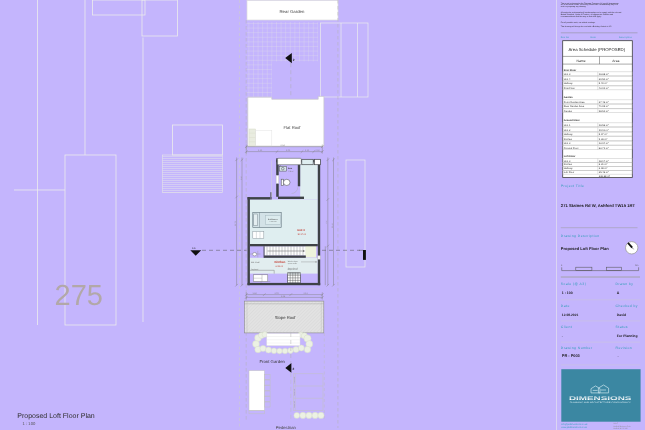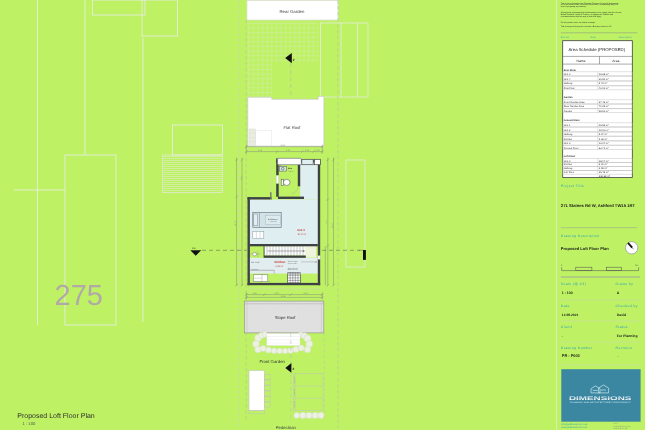--- a/index.html
+++ b/index.html
@@ -1,16 +1,16 @@
 <!DOCTYPE html>
 <html><head>
 <meta charset="utf-8">
 <style>
 html,body{margin:0;padding:0;background:#ffffff;}
-#page{position:relative;width:645px;height:430px;overflow:hidden;background:#bef264;font-family:"Liberation Sans",sans-serif;}
+#page{position:relative;width:645px;height:430px;overflow:hidden;background:#c4b5fd;font-family:"Liberation Sans",sans-serif;}
 svg{position:absolute;top:0;left:0;display:block;}
 text{font-family:"Liberation Sans",sans-serif;text-rendering:geometricPrecision;}
 svg{shape-rendering:auto;}
 </style>
 </head>
 <body>
 <div id="page">
 <svg width="645" height="430" viewBox="0 0 645 430">
 <defs>
 <pattern id="grid" width="4.6" height="4.6" patternUnits="userSpaceOnUse">

